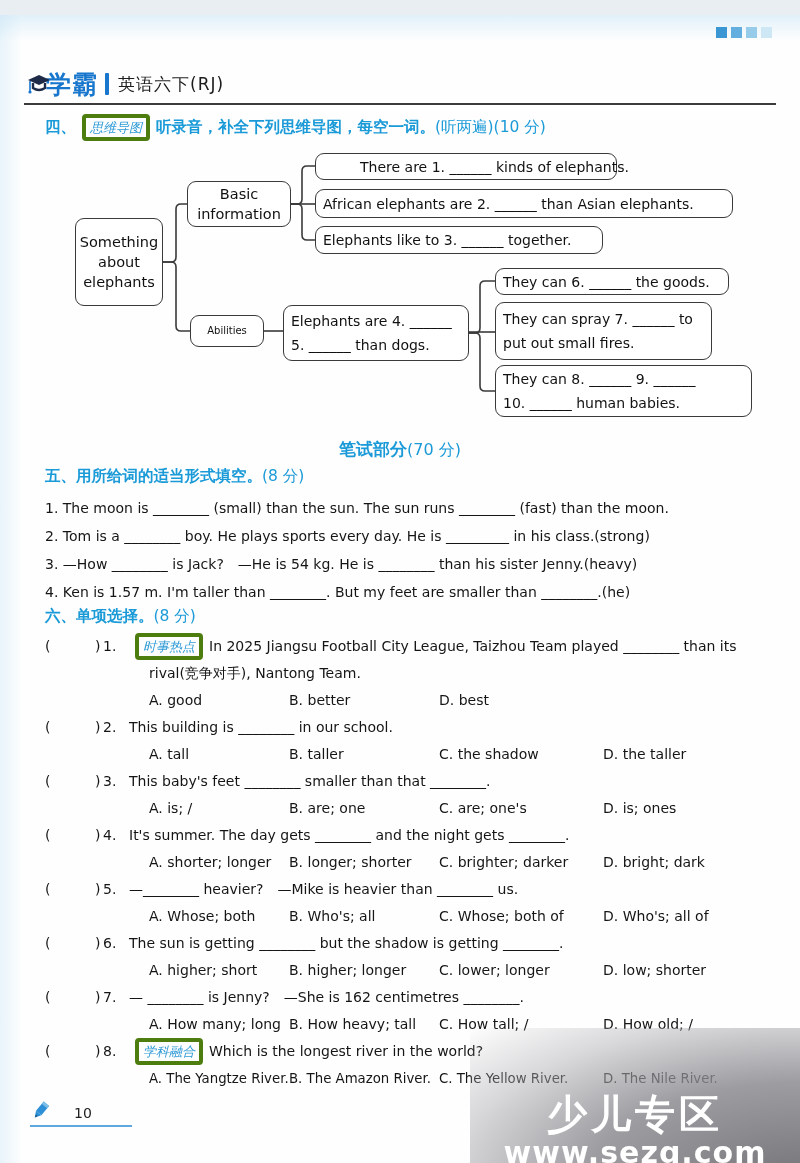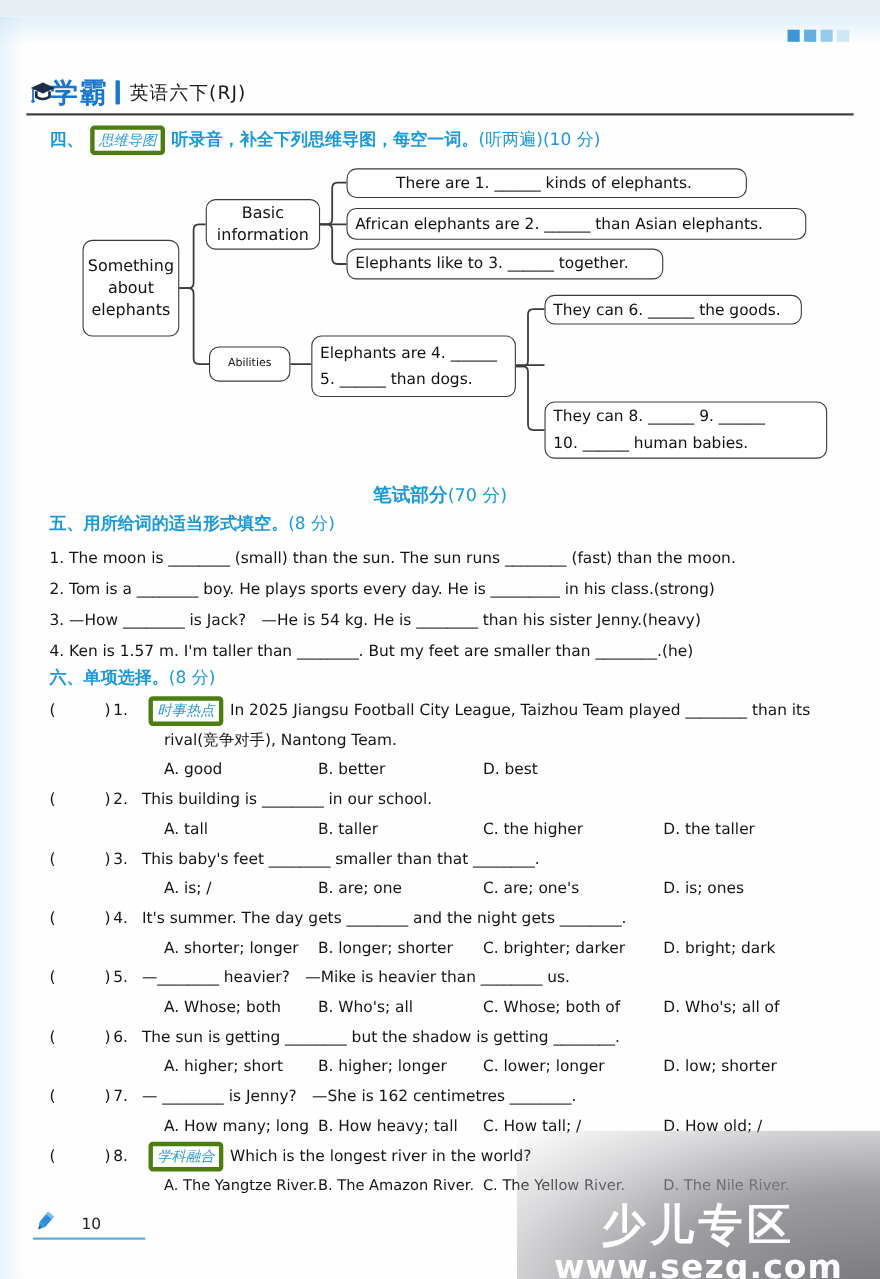--- a/index.html
+++ b/index.html
@@ -102,29 +102,33 @@
         <path d="M226,56 H250"></path>
         <path d="M226,56 H232 Q237,56 237,61 V87 Q237,92 242,92 H250"></path>
         <path d="M199,183 H218"></path>
         <path d="M404,185 H410 Q415,185 415,180 V138 Q415,133 420,133 H430"></path>
         <path d="M404,184 H430"></path>
         <path d="M404,185 H410 Q415,185 415,190 V238 Q415,243 420,243 H430"></path>
       </g>
     </svg>
     <div class="mm-box mm-center" style="left:10px;top:70px;width:88px;height:88px;font-size:14.5px;">Something about elephants</div>
     <div class="mm-box mm-center" style="left:122px;top:33px;width:104px;height:46px;font-size:14.5px;">Basic information</div>
-    <div class="mm-box mm-fact" style="left:250px;top:5px;width:364px;height:27px;padding-left:44px;">There are 1. ______ kinds of elephants.</div>
+    <div class="mm-box mm-fact" style="left:250px;top:5px;width:302px;height:27px;padding-left:44px;">There are 1. ______ kinds of elephants.</div>
     <div class="mm-box mm-fact" style="left:250px;top:41px;width:418px;height:29px;">African elephants are 2. ______ than Asian elephants.</div>
     <div class="mm-box mm-fact" style="left:250px;top:78px;width:288px;height:28px;">Elephants like to 3. ______ together.</div>
     <div class="mm-box mm-center" style="left:125px;top:167px;width:74px;height:32px;font-size:10px;">Abilities</div>
     <div class="mm-box mm-multi" style="left:218px;top:157px;width:186px;height:56px;">
       <div>Elephants are 4. ______</div>
       <div>5. ______ than dogs.</div>
     </div>
     <div class="mm-box mm-fact" style="left:430px;top:120px;width:234px;height:27px;">They can 6. ______ the goods.</div>
+    <div class="mm-box mm-multi" style="left:430px;top:154px;width:217px;height:58px;">
+      <div>They can spray 7. ______ to</div>
+      <div>put out small fires.</div>
+    </div>
     <div class="mm-box mm-multi" style="left:430px;top:217px;width:257px;height:52px;">
       <div>They can 8. ______ 9. ______</div>
       <div>10. ______ human babies.</div>
     </div>
   </div>
 
   <div class="written-head">
     <span>笔试部分</span><span class="sec-note">(70 分)</span>
   </div>
 
@@ -160,21 +164,21 @@
     </div>
 
     <div class="q-line">
       <span class="bracket">(          )</span>
       <span class="qnum">2.</span>
       <span>This building is ________ in our school.</span>
     </div>
     <div class="opts">
       <span>A. tall</span>
       <span>B. taller</span>
-      <span>C. the higher</span>
+      <span>C. the shadow</span>
       <span>D. the taller</span>
     </div>
 
     <div class="q-line">
       <span class="bracket">(          )</span>
       <span class="qnum">3.</span>
       <span>This baby's feet ________ smaller than that ________.</span>
     </div>
     <div class="opts">
       <span>A. is; /</span>

